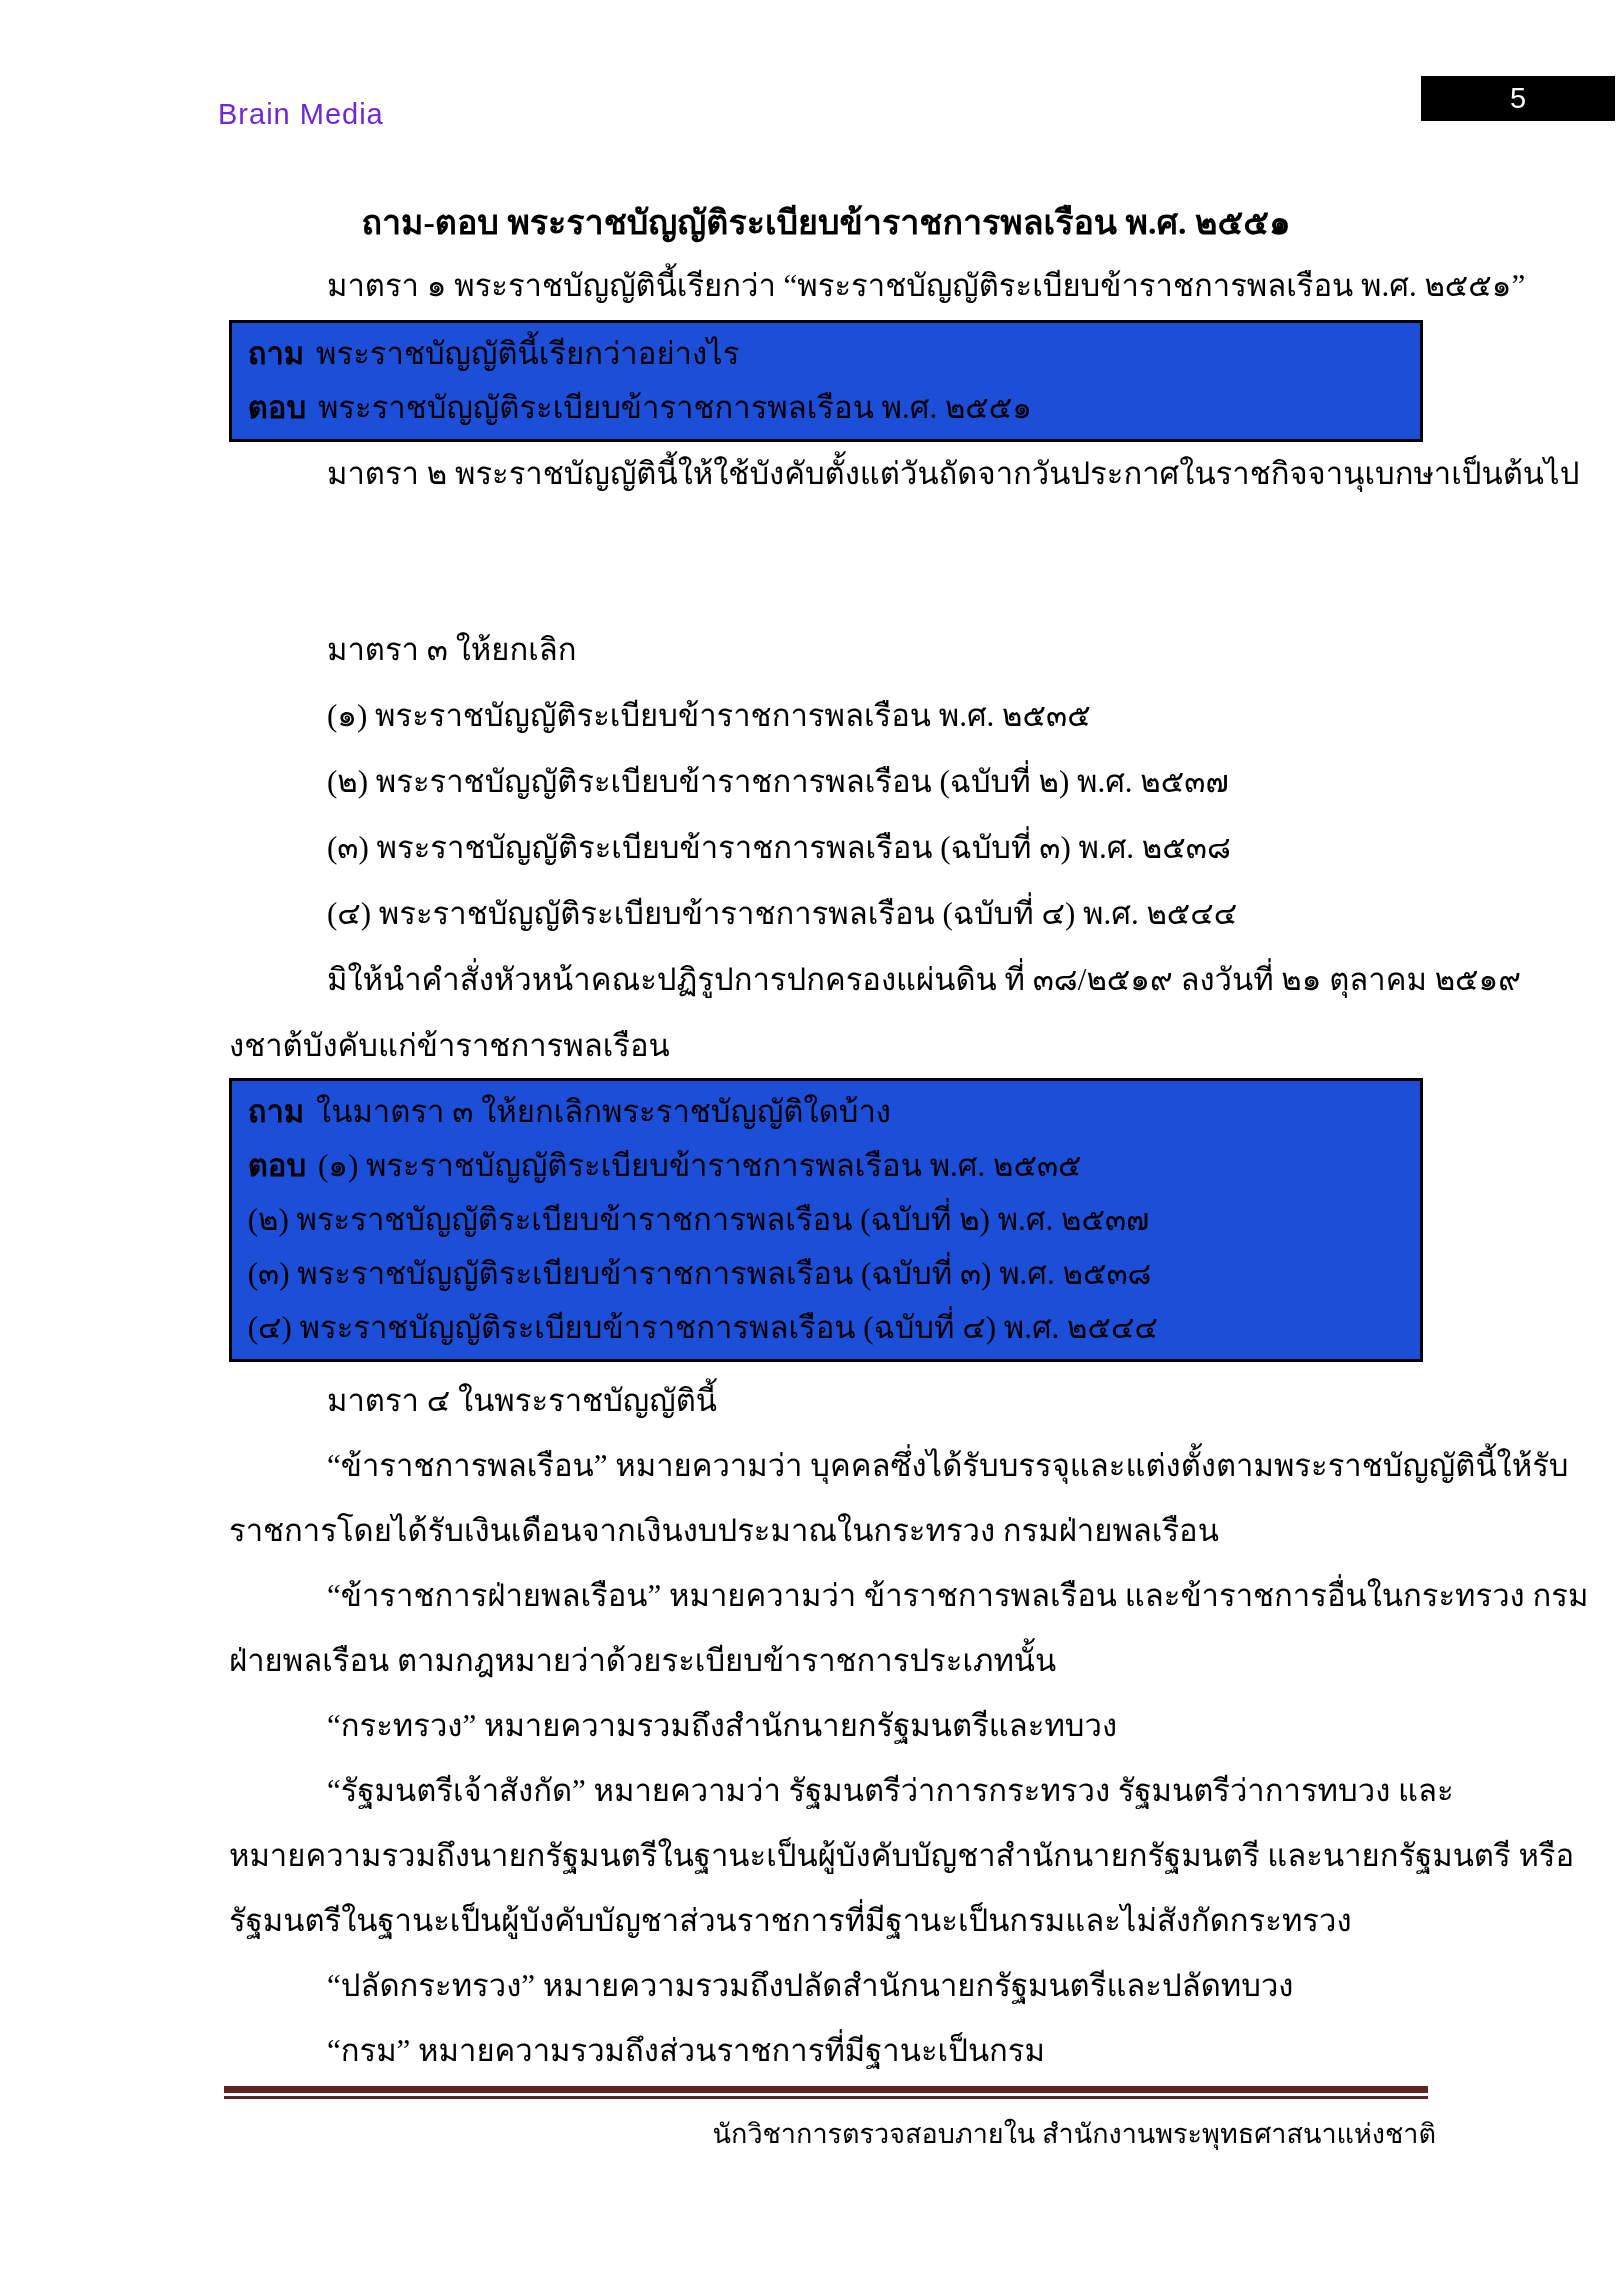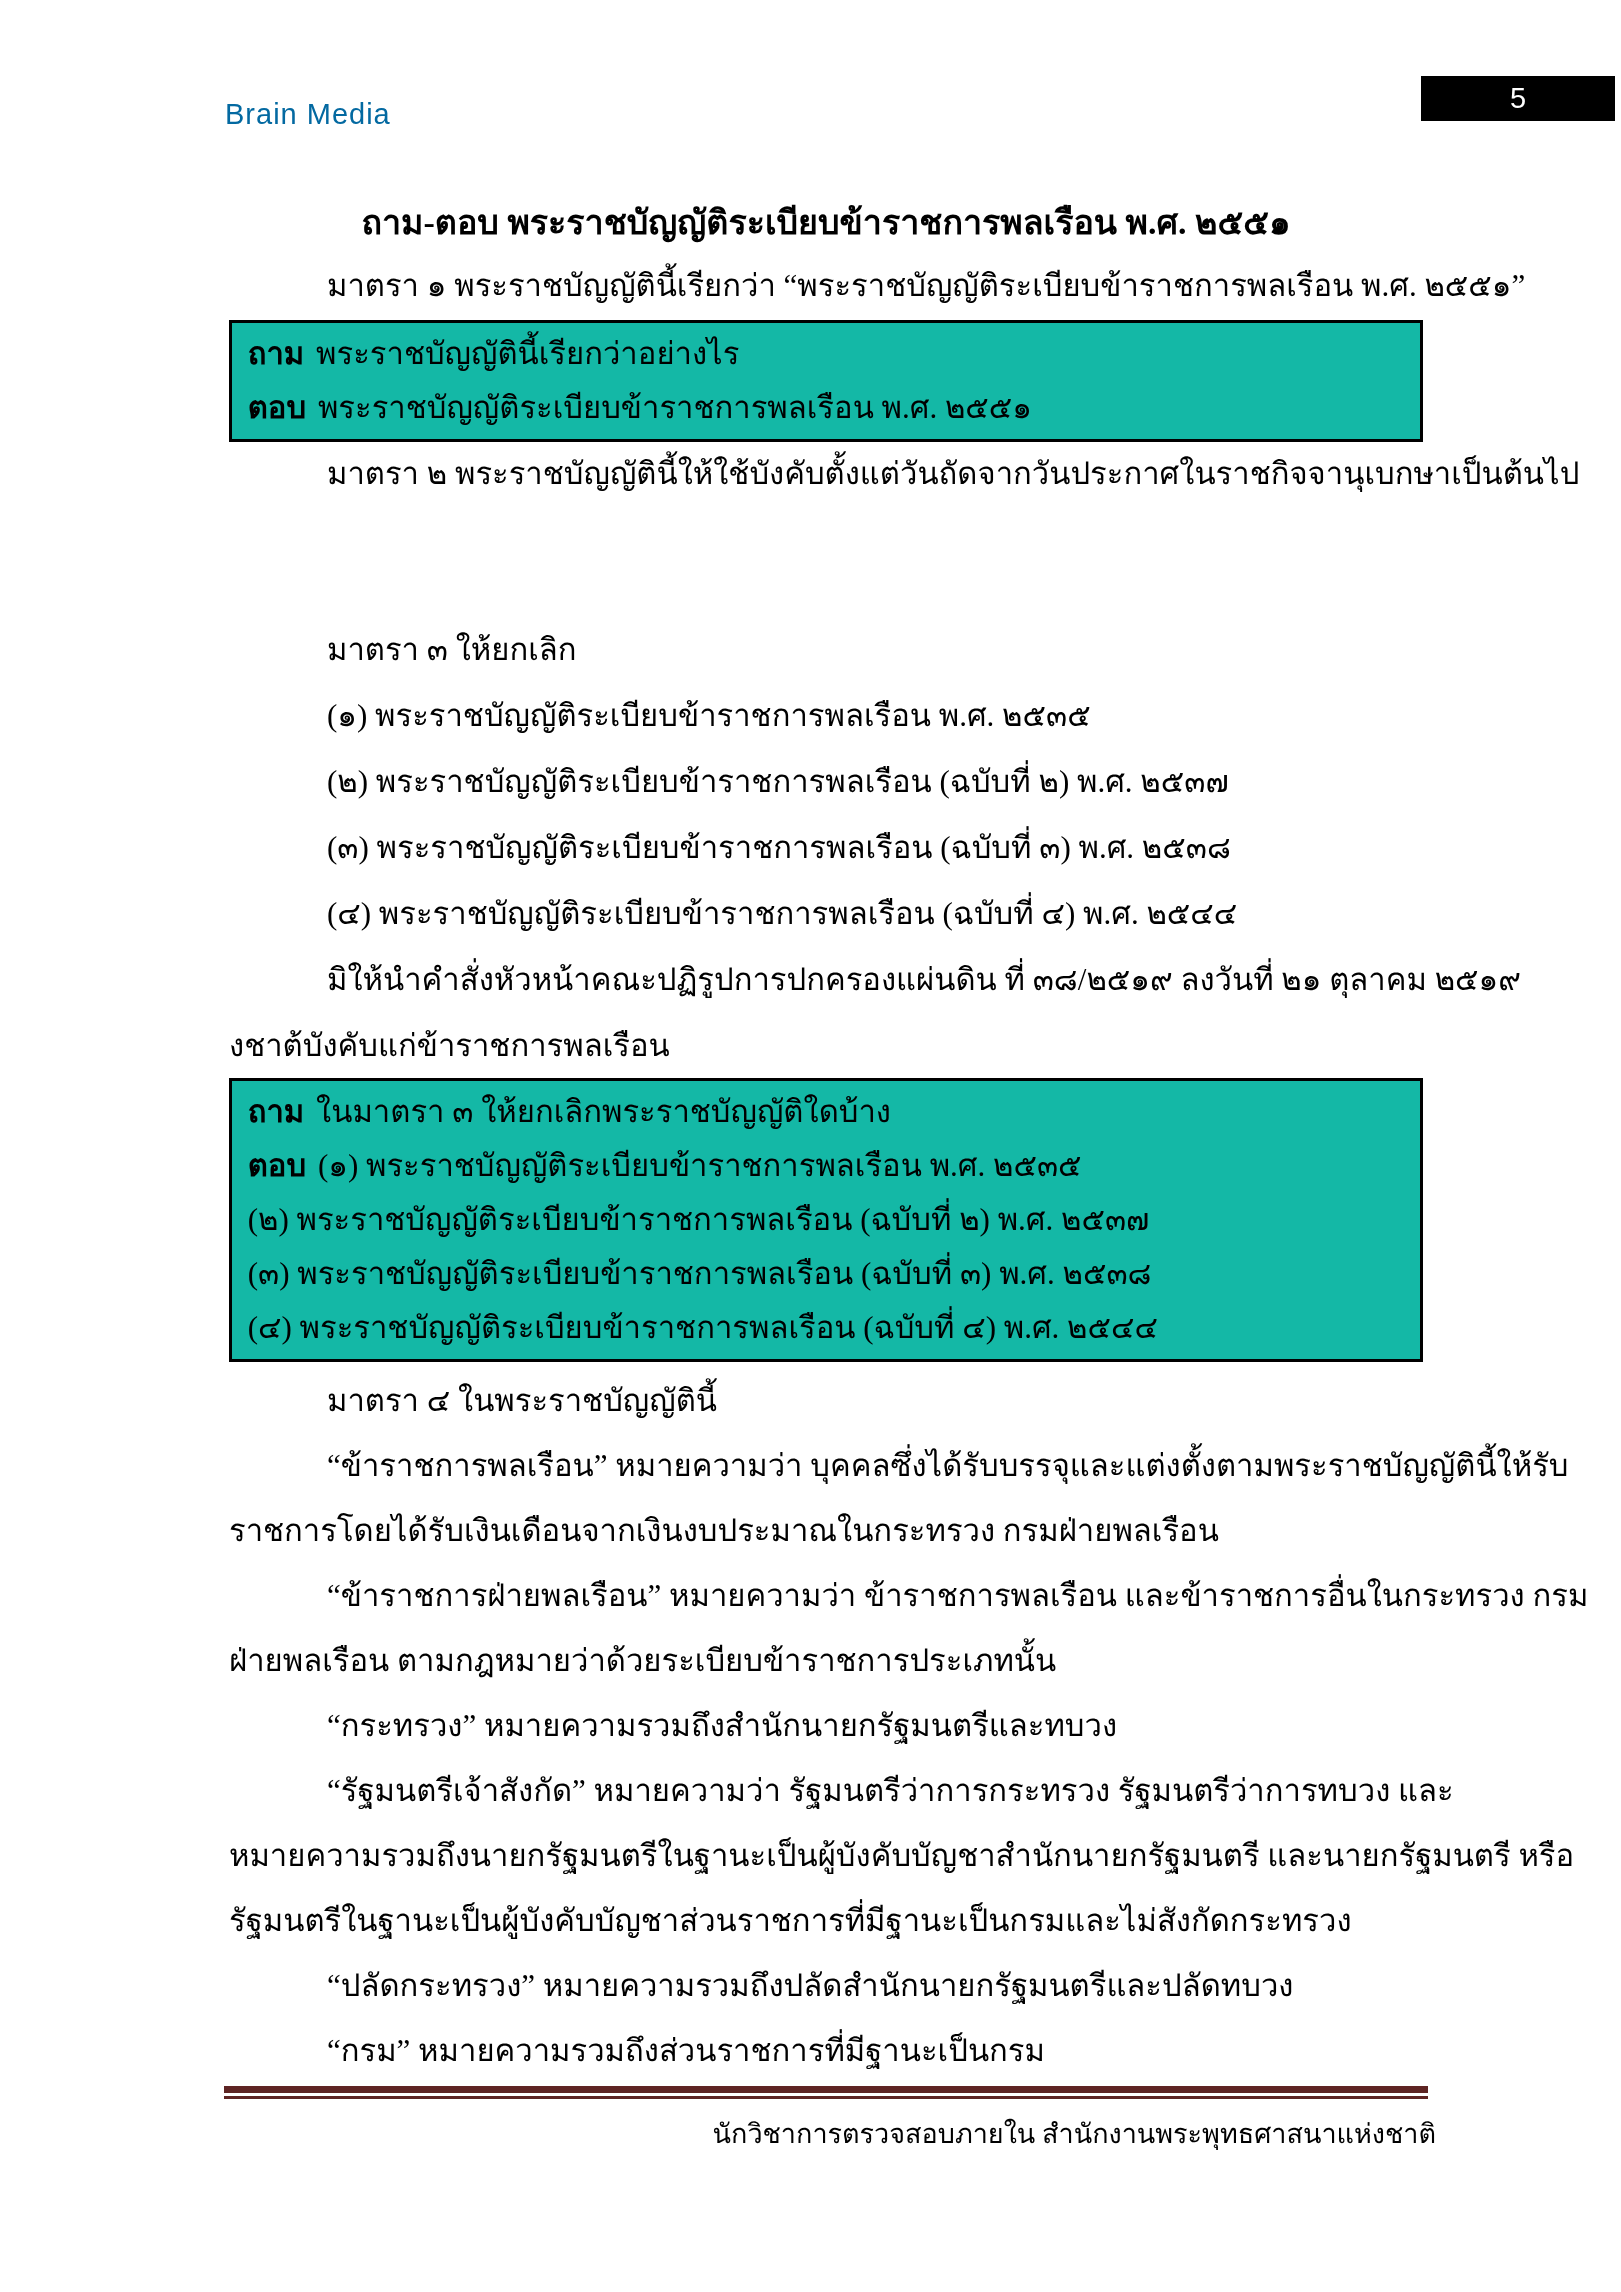--- a/index.html
+++ b/index.html
@@ -8,25 +8,25 @@
     width: 1621px;
     height: 2293px;
     background: #ffffff;
     font-family: "Liberation Serif", "DejaVu Serif", serif;
     color: #000000;
     overflow: hidden;
   }
   
   .brand {
     position: absolute;
-    left: 225px; top: 95px;
+    left: 218px; top: 95px;
     font-family: "Liberation Sans", "DejaVu Sans", sans-serif;
     font-size: 29px;
     line-height: 39px;
-    color: #0369a1;
+    color: #6d28d9;
     letter-spacing: 1px;
     white-space: nowrap;
   }
   .pagebox {
     position: absolute;
     left: 1421px; top: 76px;
     width: 194px; height: 45px;
     background: #000000;
     display: flex; align-items: center; justify-content: center;
   }
@@ -50,21 +50,21 @@
     line-height: 65px;
     white-space: nowrap;
   }
   .para.indent { text-indent: 98px; }
   .p-m1 { top: 253px; }
   .p-m2 { top: 443px; line-height: 61px; }
   .qa-box {
     border: 3.9px solid #000000;
     box-sizing: border-box;
     padding: 3.9px 15.7px;
-    background: #14b8a6;
+    background: #1d4ed8;
   }
   .qa-box p {
     margin: 0;
     font-size: 31px;
     line-height: 54px;
     white-space: nowrap;
   }
   .qa-label { font-weight: 700; margin-right: 11.8px; }
   .box1 { top: 320px; }
   .box2 { top: 498px; }

